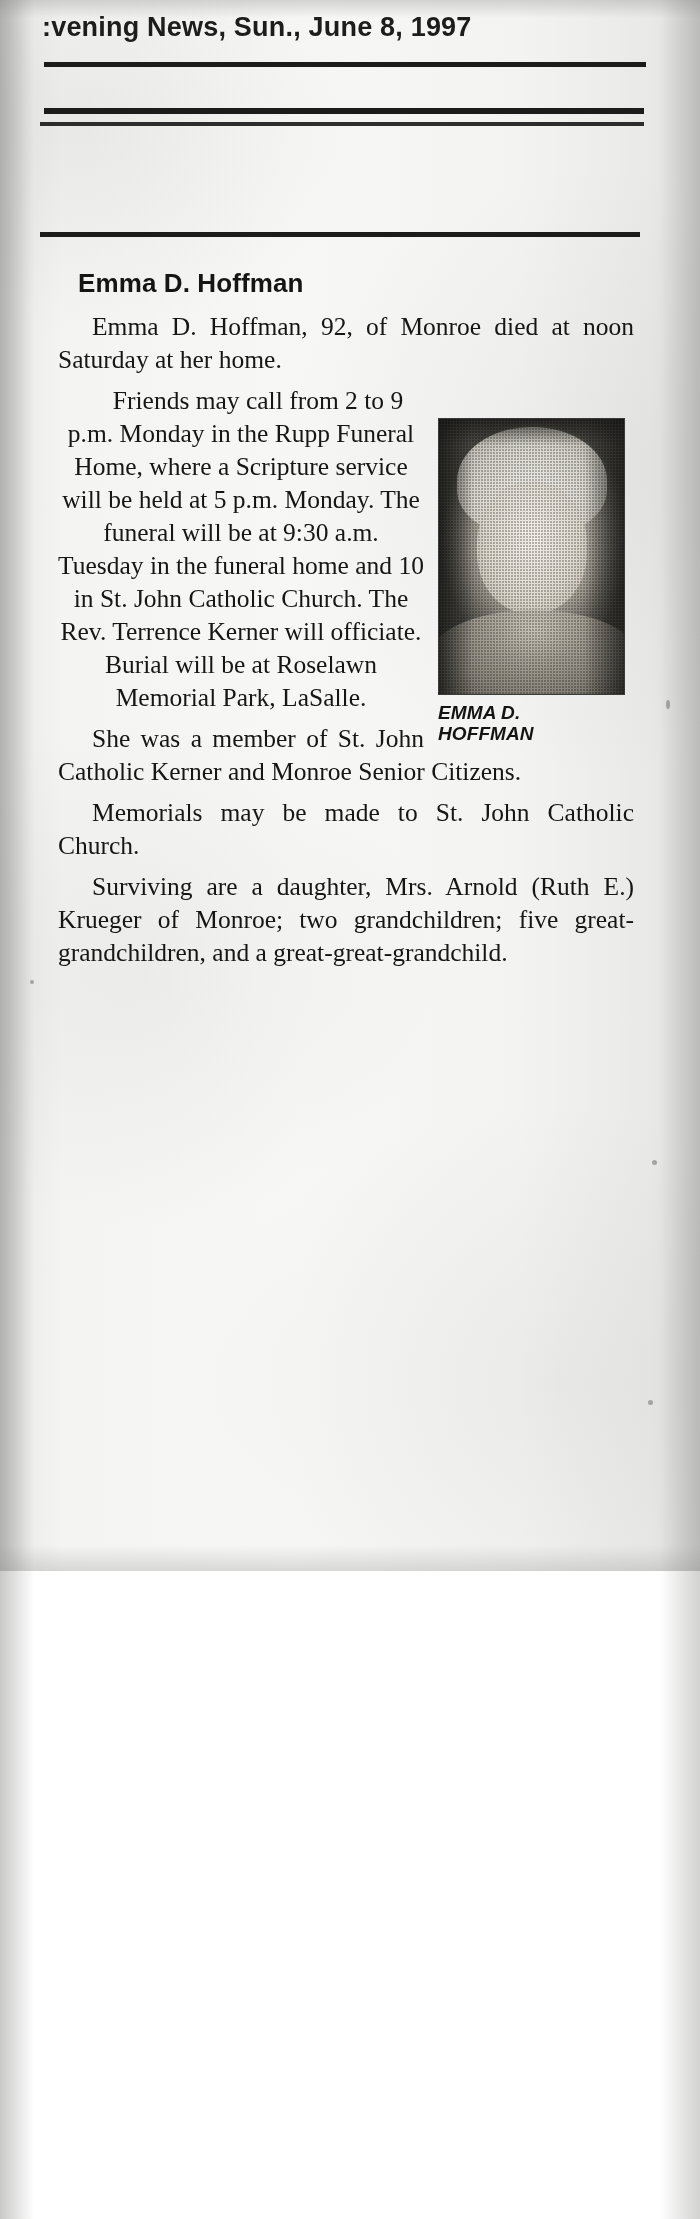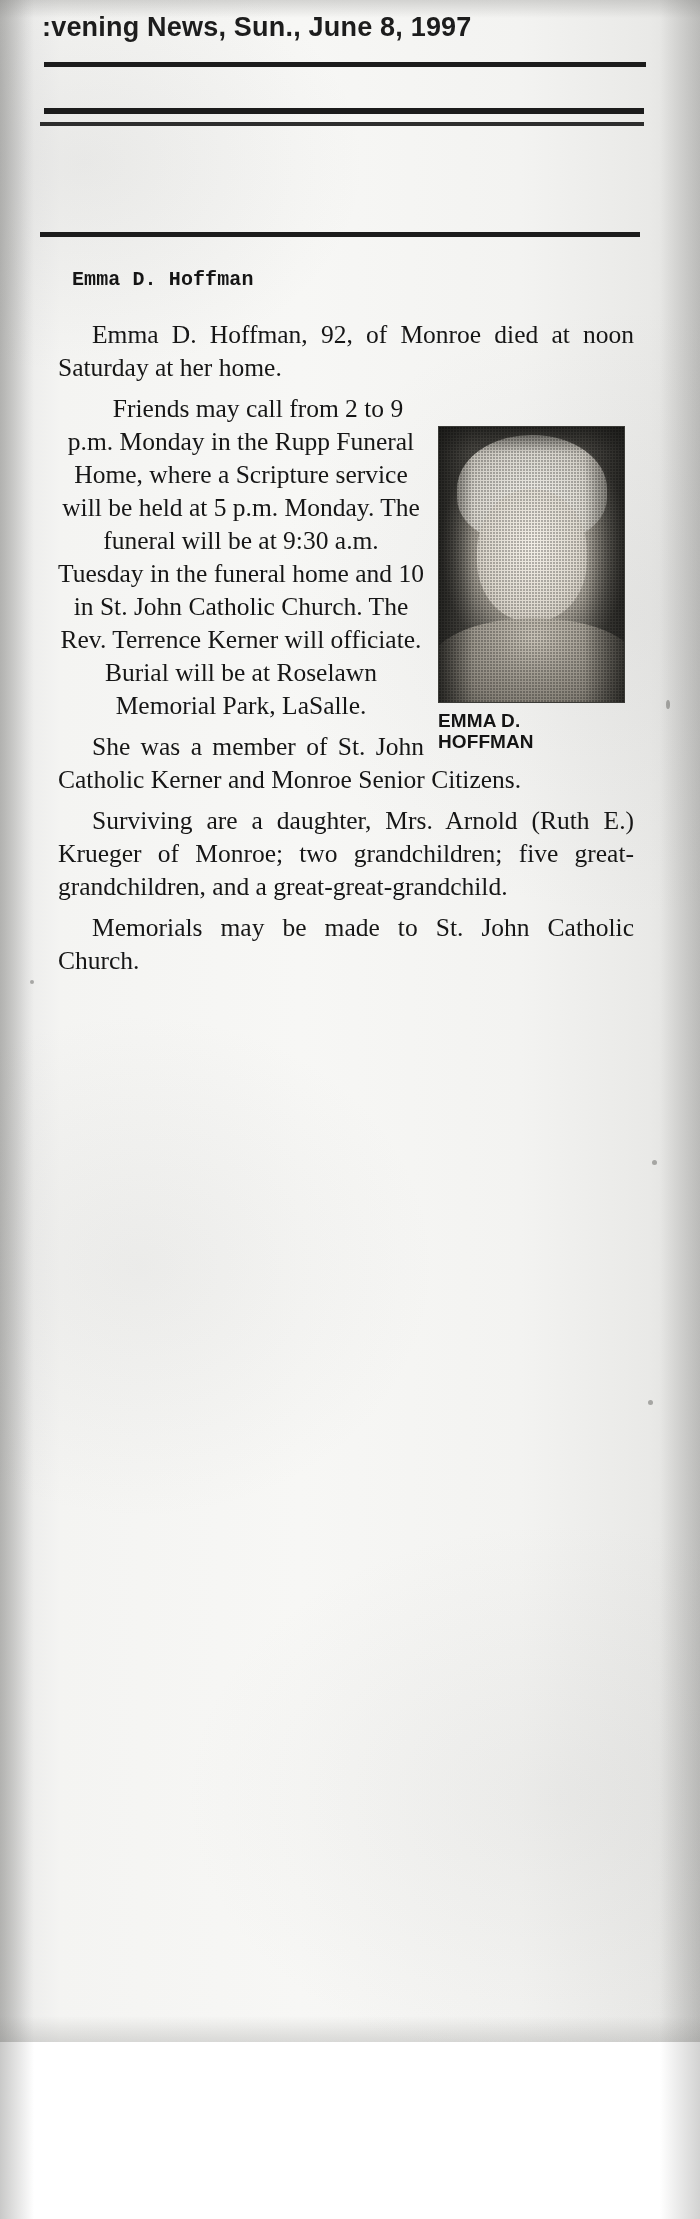--- a/index.html
+++ b/index.html
@@ -13,21 +13,21 @@
     position: relative;
     overflow: hidden;
     font-family: "Liberation Serif", serif;
   }
 
   
   .scan {
     position: absolute;
     left: 0; top: 0;
     width: 700px;
-    height: 2042px;
+    height: 1571px;
     background:
       
       radial-gradient(ellipse 400px 300px at 12% 8%, rgba(170,170,170,0.16), rgba(255,255,255,0) 70%),
       radial-gradient(ellipse 500px 420px at 90% 30%, rgba(175,175,175,0.13), rgba(255,255,255,0) 72%),
       radial-gradient(ellipse 420px 360px at 20% 62%, rgba(165,165,165,0.12), rgba(255,255,255,0) 70%),
       radial-gradient(ellipse 520px 380px at 80% 88%, rgba(170,170,170,0.12), rgba(255,255,255,0) 72%),
       linear-gradient(90deg, #d8d8d6 0px, #ececeb 26px, #f4f4f2 60px, #f7f7f5 300px, #f3f3f1 520px, #e9e9e7 650px, #dcdcda 700px);
   }
   
   .edge-left {
@@ -68,51 +68,52 @@
     position: absolute;
     background: #1c1c1c;
   }
   .rule-1 { left: 44px; top: 62px;  width: 602px; height: 5px; }
   .rule-2 { left: 44px; top: 108px; width: 600px; height: 6px; }
   .rule-3 { left: 40px; top: 122px; width: 604px; height: 4px; opacity: 0.92; }
   .rule-4 { left: 40px; top: 232px; width: 600px; height: 5px; }
 
   .headline {
     position: absolute;
-    left: 72px;
+    left: 78px;
     top: 268px;
-    font-family: Liberation Mono, monospace;
-    font-size: 20px;
+    font-family: Liberation Sans, sans-serif;
+    font-size: 26px;
     font-weight: 700;
     letter-spacing: 0.1px;
     color: #151515;
   }
 
   .body-area {
     position: absolute;
     left: 58px;
     top: 310px;
     width: 576px;
     color: #161616;
     font-size: 25.5px;
     line-height: 33px;
   }
 
   p.para {
-    margin: 8px 0 8px 0;
+    margin: 0 0 8px 0;
     text-indent: 34px;
     text-align: justify;
   }
   p.para.nojust { text-align: center; }
 
   
   .photo-wrap {
     float: right;
     width: 196px;
     margin: 34px 0 6px 14px;
+    font-style: italic;
   }
   .photo {
     width: 185px;
     height: 275px;
     background:
       radial-gradient(ellipse 95px 120px at 52% 44%, #efece6 0%, #d9d4ca 38%, #9f9a90 66%, #6d6a63 85%, #4c4a45 100%),
       linear-gradient(160deg, #6e6b64, #3f3d39);
     position: relative;
     border: 1px solid #3a3a36;
     overflow: hidden;
@@ -216,21 +217,21 @@
         </div>
         <div class="caption">
           <span class="cap-line">EMMA D.</span>
           <span class="cap-line">HOFFMAN</span>
         </div>
       </div>
       <p class="para nojust">Friends may call from 2 to 9 p.m. Monday in the Rupp Funeral Home, where a Scripture service will be held at 5 p.m. Monday. The funeral will be at 9:30 a.m. Tuesday in the funeral home and 10 in St. John Catholic Church. The Rev. Terrence Kerner will officiate. Burial will be at Roselawn Memorial Park, LaSalle.</p>
     </div>
 
     <p class="para">She was a member of St. John Catholic Kerner and Monroe Senior Citizens.</p>
+    <p class="para">Memorials may be made to St. John Catholic Church.</p>
     <p class="para">Surviving are a daughter, Mrs. Arnold (Ruth E.) Krueger of Monroe; two grandchildren; five great-grandchildren, and a great-great-grandchild.</p>
-    <p class="para">Memorials may be made to St. John Catholic Church.</p>
   </div>
 
   <div class="speck" style="left:666px; top:700px; width:4px; height:9px;"></div>
   <div class="speck" style="left:652px; top:1160px; width:5px; height:5px;"></div>
   <div class="speck" style="left:648px; top:1400px; width:5px; height:5px;"></div>
   <div class="speck" style="left:30px; top:980px; width:4px; height:4px;"></div>
 </div>
 
 </body></html>

